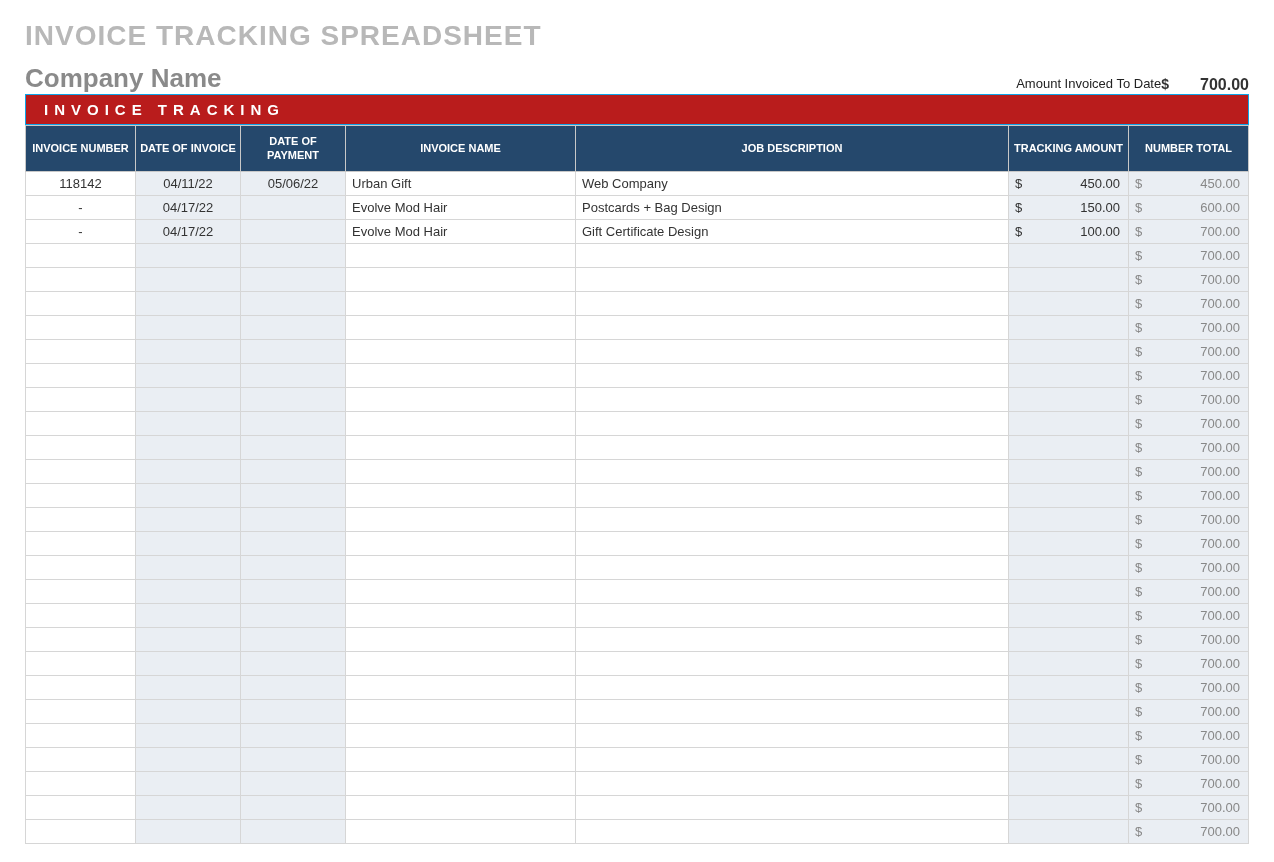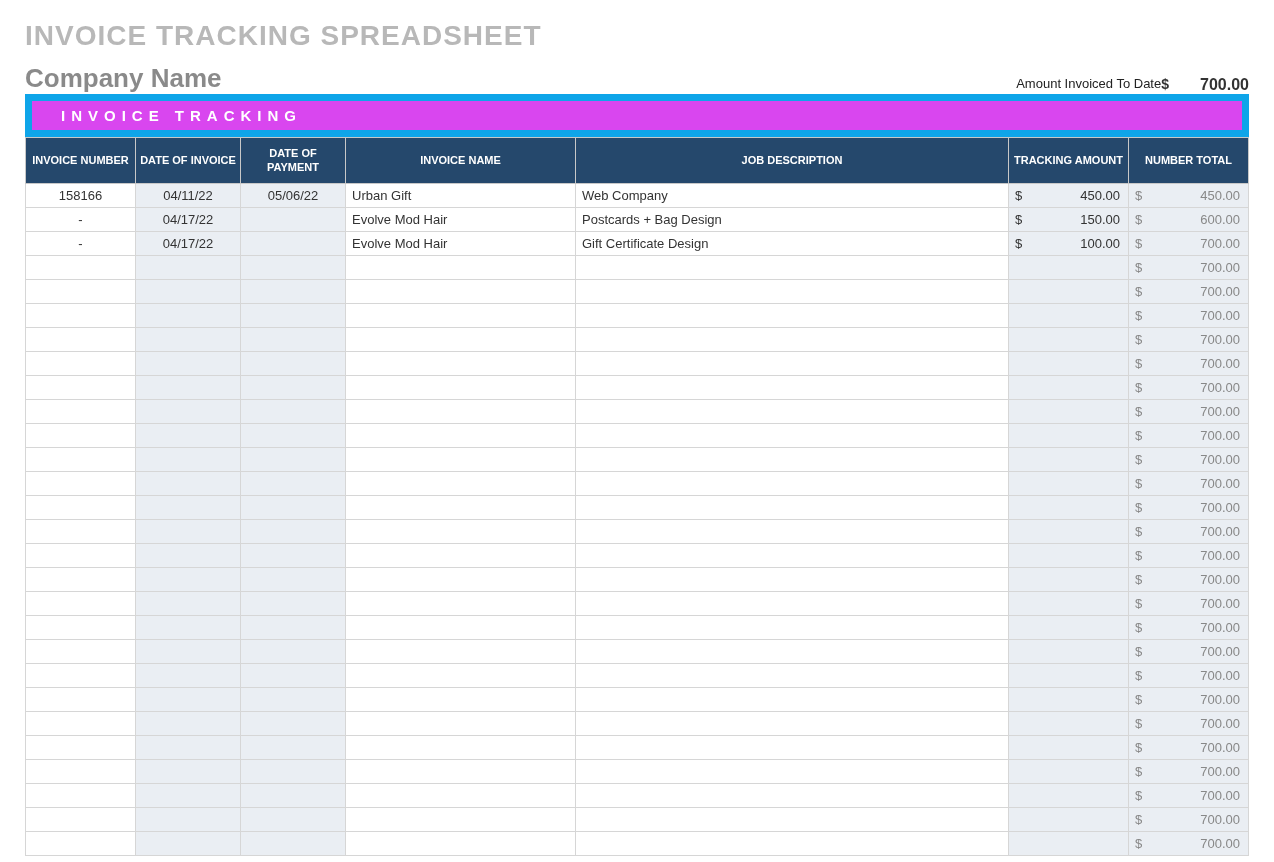--- a/index.html
+++ b/index.html
@@ -30,27 +30,27 @@
   .summary {
     display: flex;
     align-items: flex-start;
     gap: 0;
     font-size: 13px;
   }
   .summary .label { color: #222; }
   .summary .dollar { font-weight: bold; font-size: 14px; }
   .summary .value { font-weight: bold; font-size: 16px; min-width: 80px; text-align: right; }
   .section-band {
-    background: #d946ef;
+    background: #b91c1c;
     color: #fff;
     font-weight: bold;
     letter-spacing: 6px;
     font-size: 15px;
-    padding: 6px 29px;
-    border: 7px solid #0ea5e9;
+    padding: 6px 18px;
+    border: 1px solid #0ea5e9;
   }
   table {
     width: 100%;
     border-collapse: collapse;
     table-layout: fixed;
   }
   thead th {
     background: #25486c;
     color: #fff;
     font-size: 11px;
@@ -113,21 +113,21 @@
       <th>DATE OF INVOICE</th>
       <th>DATE OF PAYMENT</th>
       <th>INVOICE NAME</th>
       <th>JOB DESCRIPTION</th>
       <th>TRACKING AMOUNT</th>
       <th>NUMBER TOTAL</th>
     </tr>
   </thead>
   <tbody id="table-body">
       <tr>
-        <td class="center">158166</td>
+        <td class="center">118142</td>
         <td class="center shade">04/11/22</td>
         <td class="center shade">05/06/22</td>
         <td>Urban Gift</td>
         <td>Web Company</td>
         <td class="money shade"><span class="sym">$</span>450.00</td>
         <td class="money shade run"><span class="sym">$</span>450.00</td>
       </tr>
       <tr>
         <td class="center">-</td>
         <td class="center shade">04/17/22</td>

